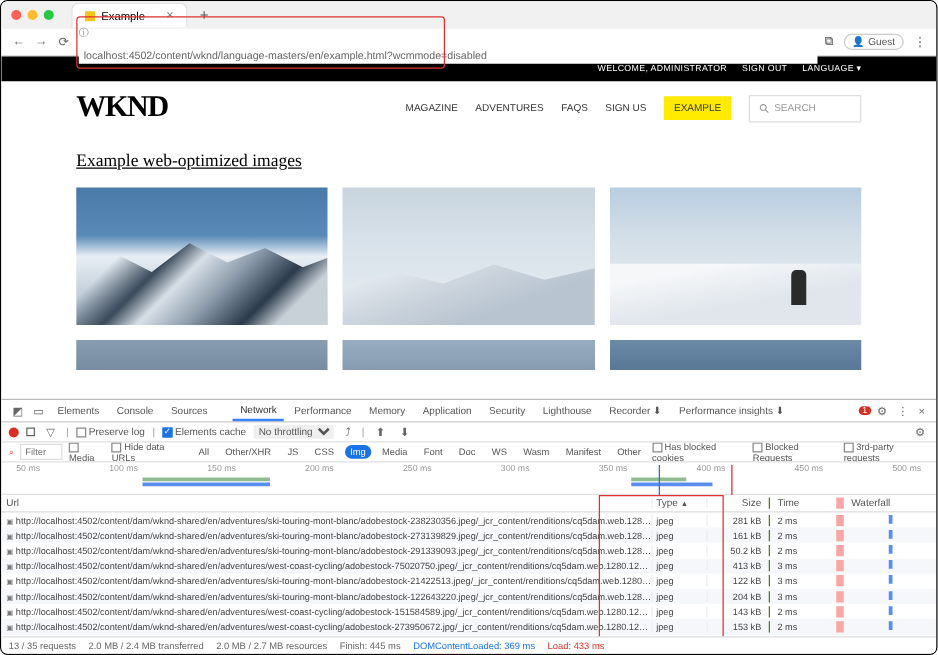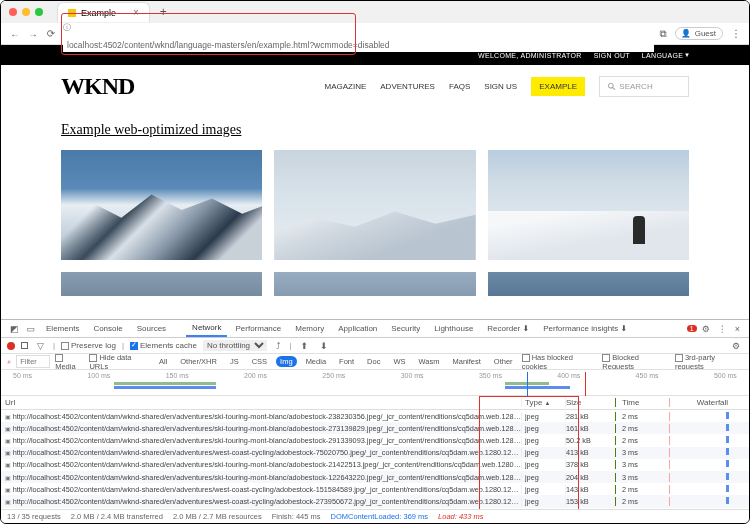--- a/index.html
+++ b/index.html
@@ -78,38 +78,38 @@
 .dt-timeline { height:26px; border-bottom:1px solid #e0e0e0; position:relative; padding-top:2px; }
 .tl-ticks { display:flex; justify-content:space-between; padding:0 12px; font-size:7px; color:#999; }
 .tl-bars { position:absolute; top:12px; left:12px; right:12px; height:10px; }
 .tl-bar { position:absolute; height:3px; background:#8fbc8f; }
 .tl-bar.b { background:#5b8def; }
 
 .dt-table { flex:1; overflow:hidden; position:relative; }
 .dt-thead { display:flex; height:14px; border-bottom:1px solid #ddd; align-items:center; font-size:8px; color:#555; }
 .col-name { flex:1; padding-left:4px; }
 .col-type { width:44px; padding-left:3px; border-left:1px solid #eee; }
-.col-size { width:50px; padding-right:6px; border-left:1px solid #eee; }
+.col-size { width:50px; text-align:right; padding-right:6px; border-left:1px solid #eee; }
 .col-time { width:54px; padding-left:6px; border-left:1px solid #4d7c0f; }
-.col-wf { width:80px; padding-left:6px; border-left:1px solid #fca5a5;text-align:center; }
+.col-wf { width:80px; padding-left:6px; border-left:6px solid #fca5a5; }
 .sort-arrow { font-size:6px; }
 
 .dt-rows { }
 .dt-row { display:flex; height:12.2px; align-items:center; font-size:7.3px; color:#444; }
 .dt-row:nth-child(even) { background:#f5f7fa; }
 .dt-row .col-name { white-space:nowrap; overflow:hidden; text-overflow:ellipsis; padding-left:4px; }
 .req-icon { color:#777; margin-right:2px; font-size:6px; }
 .wf-bar { display:inline-block; width:3px; height:7px; background:#5b8def; margin-left:30px; }
 
 .red-box { position:absolute; border:1.5px solid #e03131; pointer-events:none; }
 .red-box.cols { top:0; left:478px; width:100px; height:128px; }
 
 .dt-footer { height:14px; border-top:1px solid #ddd; display:flex; align-items:center; gap:10px; padding:0 6px; font-size:7.5px; color:#666; }
 .dt-footer .dom { color:#1a73e8; }
-.dt-footer .load { color:#d93025;font-style:italic; }
+.dt-footer .load { color:#d93025; }
 </style>
 </head>
 <body>
 
 <div class="chrome">
   <div class="tab-strip">
     <div class="traffic">
       <div class="tl r"></div>
       <div class="tl y"></div>
       <div class="tl g"></div>
@@ -296,21 +296,21 @@
         <div class="dt-row">
           <div class="col-name"><span class="req-icon">▣</span>http://localhost:4502/content/dam/wknd-shared/en/adventures/west-coast-cycling/adobestock-75020750.jpeg/_jcr_content/renditions/cq5dam.web.1280.1280.jpeg</div>
           <div class="col-type">jpeg</div>
           <div class="col-size">413 kB</div>
           <div class="col-time">3 ms</div>
           <div class="col-wf"><span class="wf-bar"></span></div>
         </div>
         <div class="dt-row">
           <div class="col-name"><span class="req-icon">▣</span>http://localhost:4502/content/dam/wknd-shared/en/adventures/ski-touring-mont-blanc/adobestock-21422513.jpeg/_jcr_content/renditions/cq5dam.web.1280.1280.jpeg</div>
           <div class="col-type">jpeg</div>
-          <div class="col-size">378 kB</div>
+          <div class="col-size">122 kB</div>
           <div class="col-time">3 ms</div>
           <div class="col-wf"><span class="wf-bar"></span></div>
         </div>
         <div class="dt-row">
           <div class="col-name"><span class="req-icon">▣</span>http://localhost:4502/content/dam/wknd-shared/en/adventures/ski-touring-mont-blanc/adobestock-122643220.jpeg/_jcr_content/renditions/cq5dam.web.1280.1280.jpeg</div>
           <div class="col-type">jpeg</div>
           <div class="col-size">204 kB</div>
           <div class="col-time">3 ms</div>
           <div class="col-wf"><span class="wf-bar"></span></div>
         </div>

